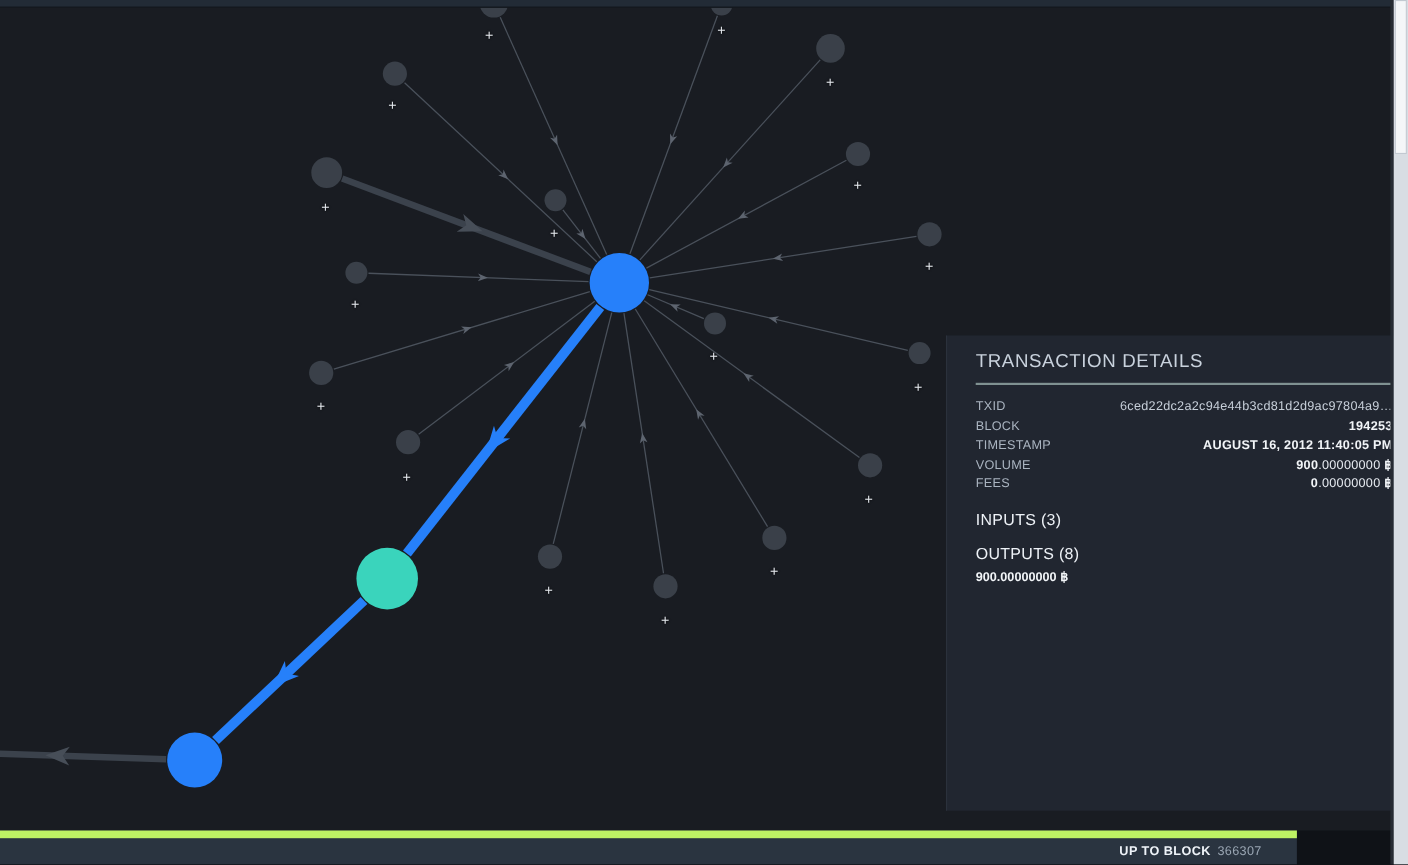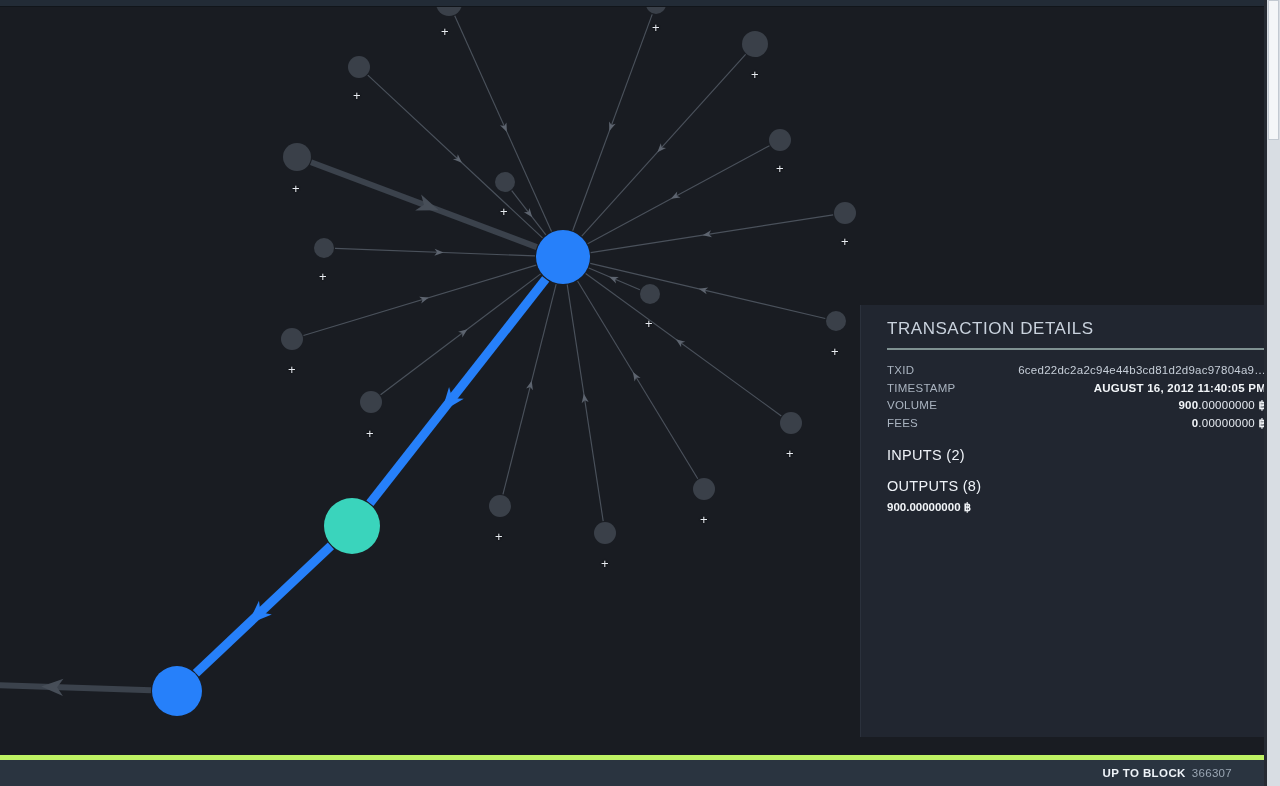--- a/index.html
+++ b/index.html
@@ -73,25 +73,25 @@
   }
   .io-row {
     display:flex; align-items:baseline; justify-content:space-between;
     font-size:11.5px; line-height:17px;
   }
   .io-row .addr { color:#e3e8ef; font-weight:bold; letter-spacing:.2px; }
   .io-row .amt  { color:#f2f5f8; font-weight:bold; white-space:nowrap; }
 
   
   .bottombar {
-    position:absolute; left:0; top:755px; width:1280px; height:31px;
+    position:absolute; left:0; top:755px; width:1179px; height:31px;
     background:#2a3440;
-    border-top:5px solid #bef264;
+    border-top:7px solid #bef264;
     display:flex; align-items:center; justify-content:flex-end;
-    padding-right:48px;
+    padding-right:32px;
   }
   .bb-label { color:#eef3f8; font-size:11.5px; font-weight:bold; letter-spacing:.4px; }
   .bb-value { color:#9aa6b3; font-size:11.5px; margin-left:6px; letter-spacing:.3px; }
 
   
   .scrollbar-track {
     position:absolute; right:0; top:0; width:13px; height:786px;
     background:#d8dde3;
   }
   .scrollbar-thumb {
@@ -213,35 +213,39 @@
   <aside class="panel">
     <div class="panel-title">TRANSACTION DETAILS</div>
     <div class="panel-rule"></div>
 
     <div class="rows" id="field-rows">
         <div class="row">
           <span class="k">TXID</span>
           <span class="v muted">6ced22dc2a2c94e44b3cd81d2d9ac97804a9…</span>
         </div>
         <div class="row">
+          <span class="k">BLOCK</span>
+          <span class="v">194253</span>
+        </div>
+        <div class="row">
           <span class="k">TIMESTAMP</span>
           <span class="v">AUGUST 16, 2012 11:40:05 PM</span>
         </div>
         <div class="row">
           <span class="k">VOLUME</span>
           <span class="v"><span>900</span><span class="dec">.00000000</span><span class="sym"> ฿</span></span>
         </div>
         <div class="row">
           <span class="k">FEES</span>
           <span class="v"><span>0</span><span class="dec">.00000000</span><span class="sym"> ฿</span></span>
         </div>
       </div>
 
     <div class="rows">
-      <div class="section-head">INPUTS (2)</div>
+      <div class="section-head">INPUTS (3)</div>
 
       <div class="section-head">OUTPUTS (8)</div>
       <div id="output-rows">
           <div class="io-row">
             <span class="amt"><span>900</span><span class="dec">.00000000</span><span class="sym"> ฿</span></span>
           </div>
         </div>
     </div>
   </aside>
 

